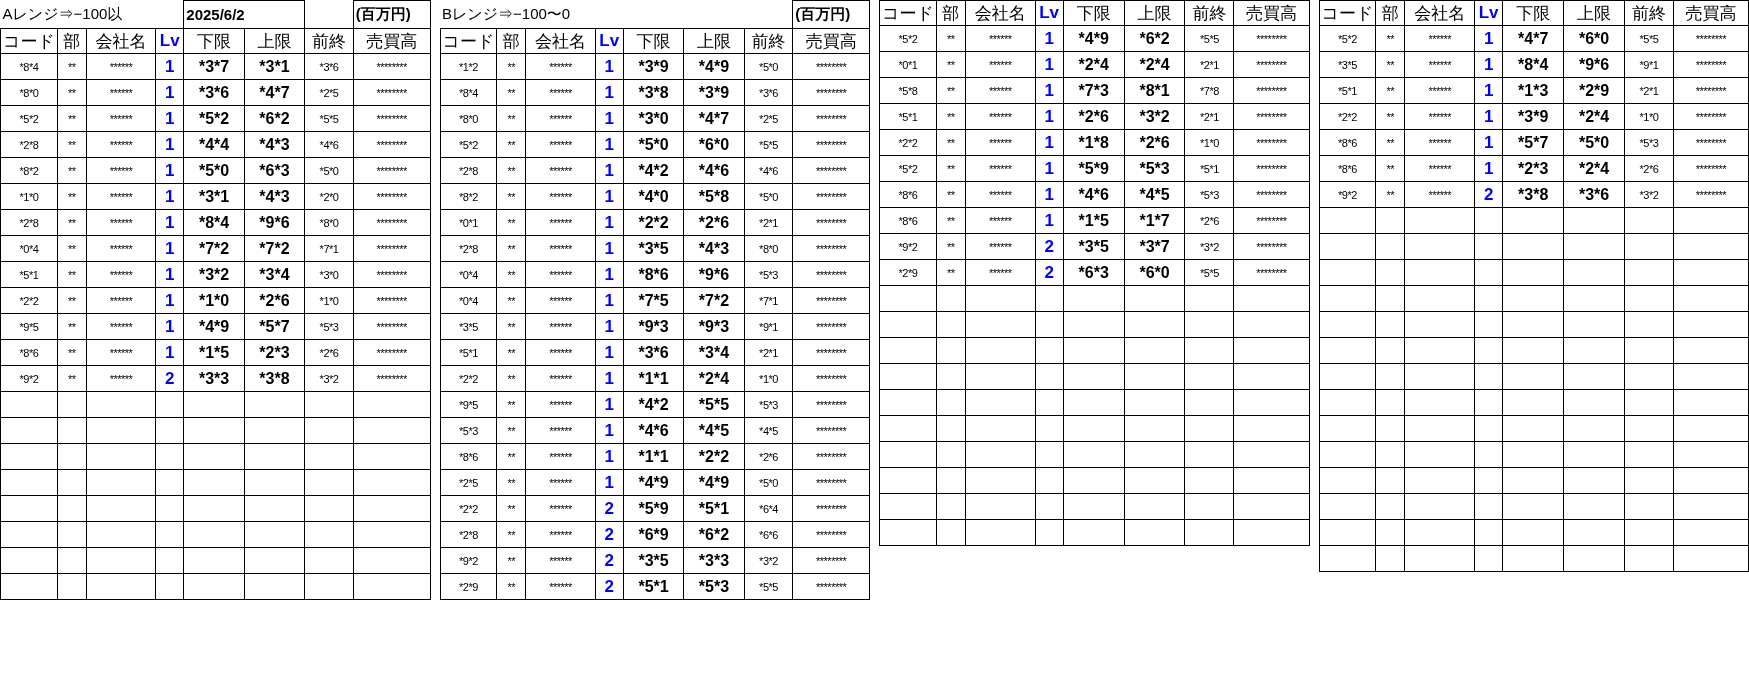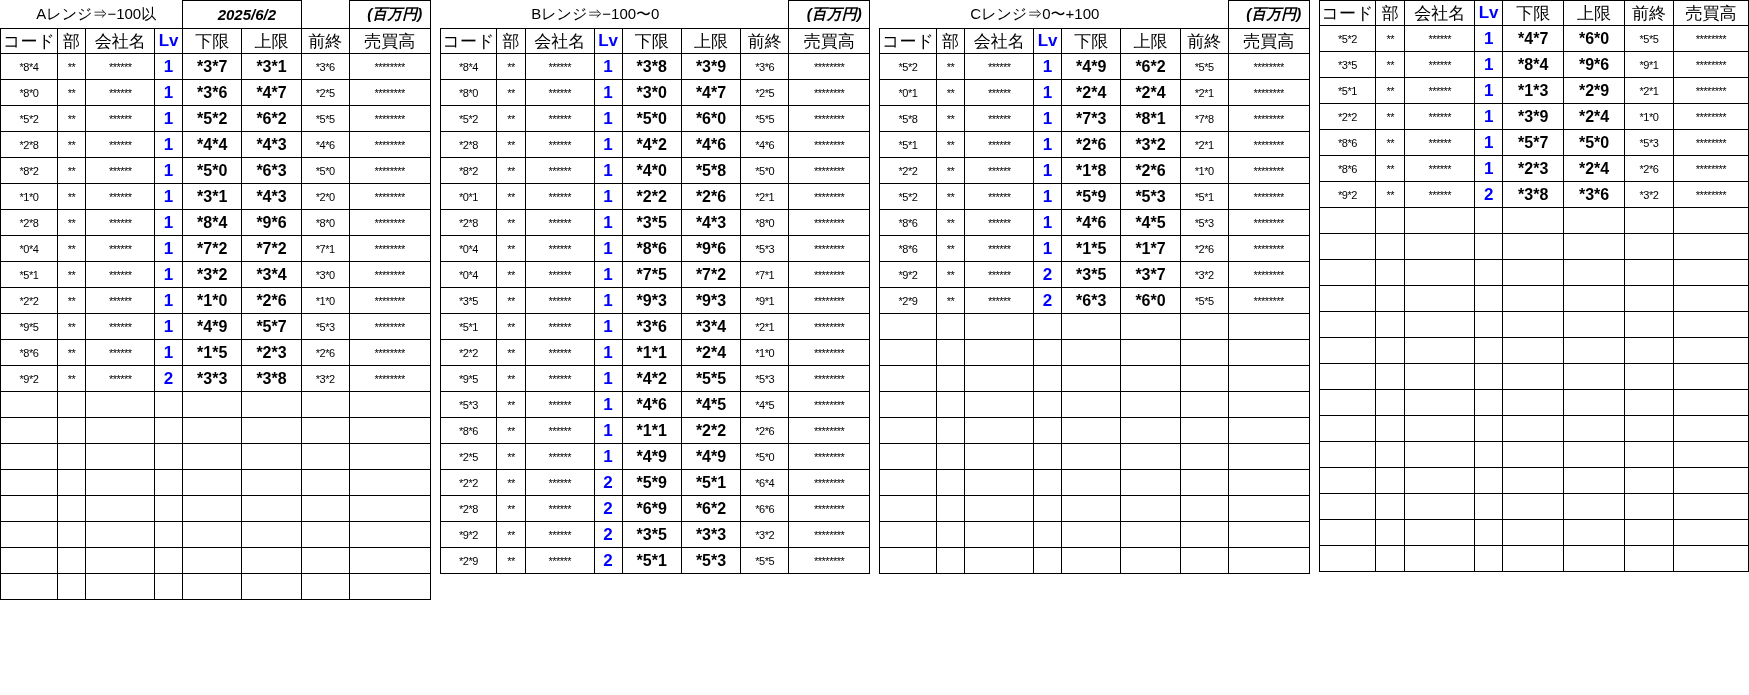--- a/index.html
+++ b/index.html
@@ -40,26 +40,25 @@
     font-size: 13px;
     color: #000000;
     white-space: nowrap;
     overflow: hidden;
   }
   
   tr.title-row td {
     border: none;
     height: 27px;
     font-size: 15px;
-    text-align: center;
-    padding-left: 12px;
+    text-align: left;
+    padding-left: 2px;
   }
   tr.title-row td.bordered {
     border: 1px solid #000000;
-    font-style: italic;
   }
   td.title-cell {
     text-align: left;
     font-size: 15px;
   }
   td.date-cell {
     text-align: center;
     font-weight: bold;
     font-size: 17px;
   }
@@ -359,20 +358,30 @@
         <td class="c-name">会社名</td>
         <td class="c-lv lv-head">Lv</td>
         <td class="c-low">下限</td>
         <td class="c-high">上限</td>
         <td class="c-prev">前終</td>
         <td class="c-vol">売買高</td>
       </tr>
       </tbody>
         <tbody>
           <tr>
+            <td class="c-code tiny">*1*2</td>
+            <td class="c-bu tiny">**</td>
+            <td class="c-name tiny">******</td>
+            <td class="c-lv lv">1</td>
+            <td class="c-low num">*3*9</td>
+            <td class="c-high num">*4*9</td>
+            <td class="c-prev tiny">*5*0</td>
+            <td class="c-vol tiny">********</td>
+          </tr>
+          <tr>
             <td class="c-code tiny">*8*4</td>
             <td class="c-bu tiny">**</td>
             <td class="c-name tiny">******</td>
             <td class="c-lv lv">1</td>
             <td class="c-low num">*3*8</td>
             <td class="c-high num">*3*9</td>
             <td class="c-prev tiny">*3*6</td>
             <td class="c-vol tiny">********</td>
           </tr>
           <tr>
@@ -567,25 +576,20 @@
           </tr>
         </tbody>
     </table>
   </div>
 
   <div class="gap"></div>
 
   <div class="block">
     <table>
       <tbody>
-          <tr class="title-row">
-        <td class="title-cell" colspan="6">Cレンジ⇒0〜+100</td>
-        <td></td>
-        <td class="unit-cell bordered">(百万円)</td>
-      </tr>
       <tr class="header-row">
         <td class="c-code">コード</td>
         <td class="c-bu">部</td>
         <td class="c-name">会社名</td>
         <td class="c-lv lv-head">Lv</td>
         <td class="c-low">下限</td>
         <td class="c-high">上限</td>
         <td class="c-prev">前終</td>
         <td class="c-vol">売買高</td>
       </tr>

